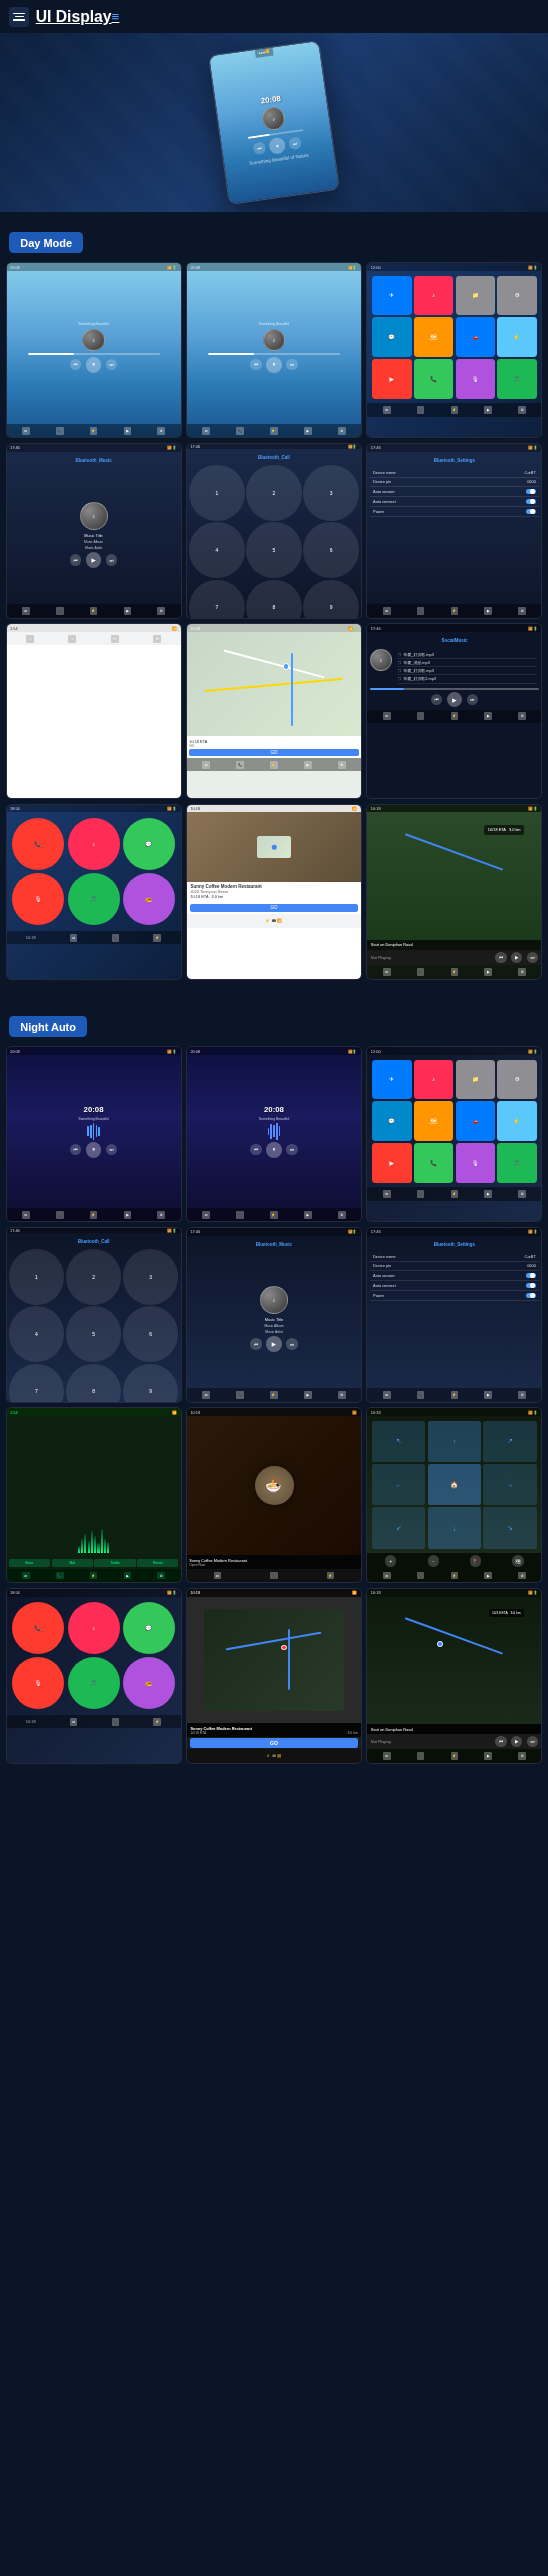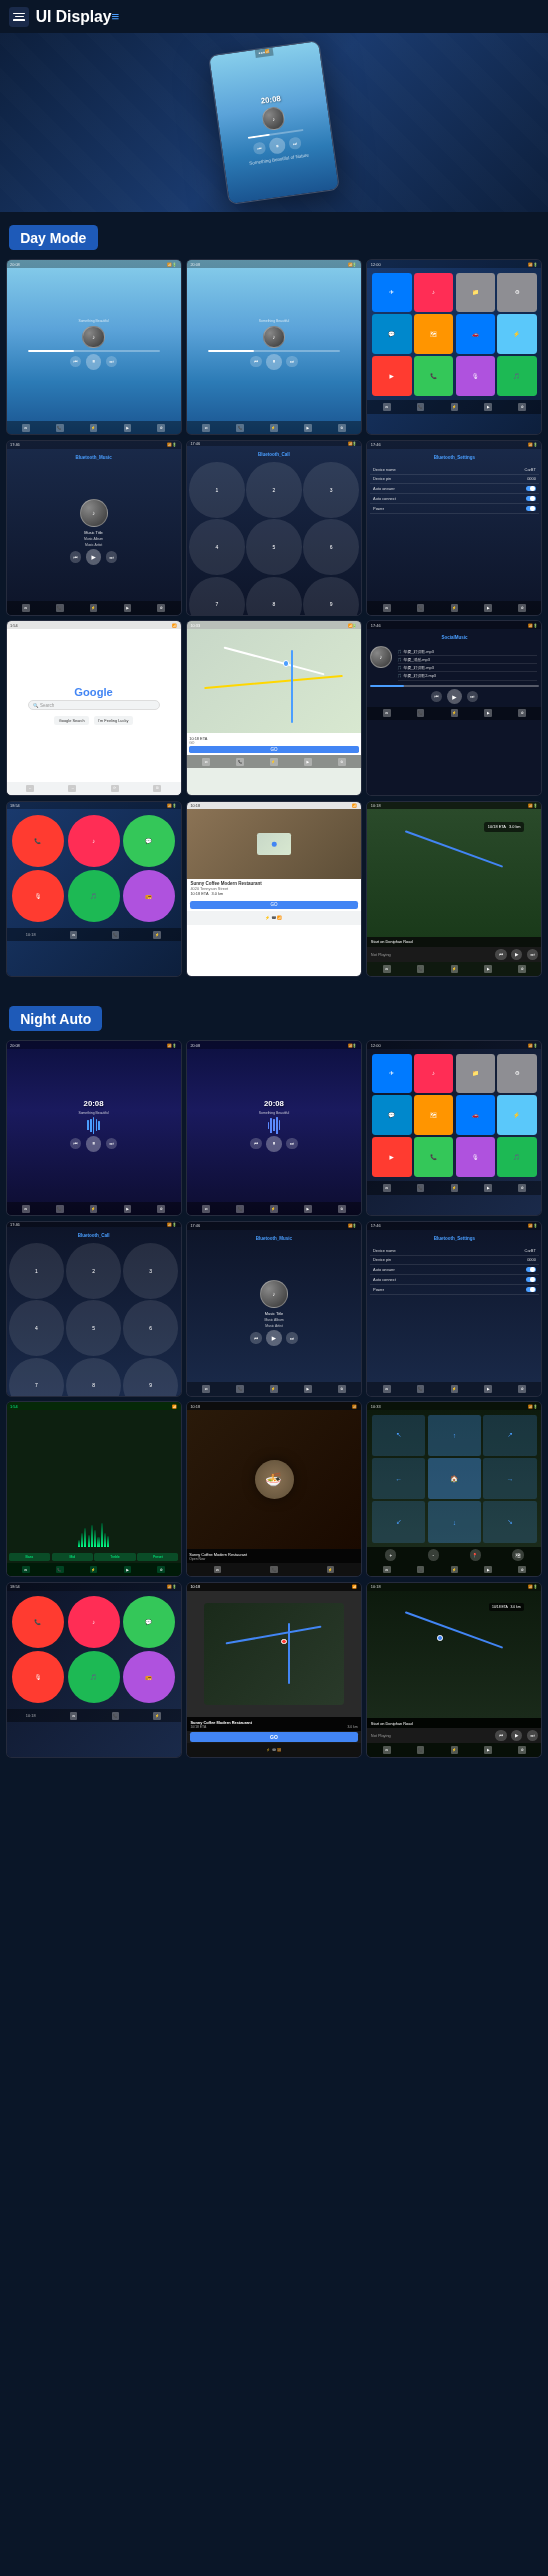--- a/index.html
+++ b/index.html
@@ -11,20 +11,21 @@
       color: #fff;
       overflow-x: hidden;
     }
 
     
     .header {
       display: flex;
       align-items: center;
       padding: 6.7px 9px;
       background: #0a1628;
+      text-decoration: underline;
     }
     .header-left {
       display: flex;
       align-items: center;
       gap: 6.7px;
     }
     .menu-icon {
       width: 20px;
       height: 20px;
       background: #1a2a4a;
@@ -95,25 +96,25 @@
       background: linear-gradient(180deg, #87ceeb 0%, #4a90d9 40%, #2c5f8a 70%, #1a3a5e 100%);
       display: flex;
       flex-direction: column;
       align-items: center;
       justify-content: center;
       gap: 4.5px;
     }
 
     
     .section-label {
-      margin: 13px 9px 9px;
+      margin: 20px 9px 9px;
       display: inline-block;
       background: #1e5ab8;
       color: #fff;
-      font-size: 14px;
+      font-size: 11px;
       font-weight: bold;
       padding: 4.5px 11.2px;
       border-radius: 4.5px;
     }
 
     
     .screen-grid {
       display: grid;
       grid-template-columns: repeat(3, 1fr);
       gap: 4.5px;
@@ -696,28 +697,20 @@
         </div>
       </div>
     </div>
 
     <div class="screen-card">
       <div class="mock-screen google-screen">
         <div class="mock-statusbar" style="background:rgba(0,0,0,0.1);color:#333;">
           <span>1:54</span>
           <span>📶</span>
         </div>
-        <div class="mock-content" style="background:#fff;">
-          <span class="google-logo">Google</span>
-          <div class="google-search">🔍 Search</div>
-          <div style="display:flex;gap:4.5px;margin-top:3.4px;">
-            <div style="background:#f1f3f4;border-radius:2.2px;padding:2.2px 4.5px;font-size:3.9px;color:#333;">Google Search</div>
-            <div style="background:#f1f3f4;border-radius:2.2px;padding:2.2px 4.5px;font-size:3.9px;color:#333;">I'm Feeling Lucky</div>
-          </div>
-        </div>
         <div class="mock-bottombar" style="background:#f1f3f4;">
           <div class="mock-bottom-icon" style="background:#ccc;">←</div>
           <div class="mock-bottom-icon" style="background:#ccc;">→</div>
           <div class="mock-bottom-icon" style="background:#ccc;">⟳</div>
           <div class="mock-bottom-icon" style="background:#ccc;">⊞</div>
         </div>
       </div>
     </div>
 
     <div class="screen-card">

